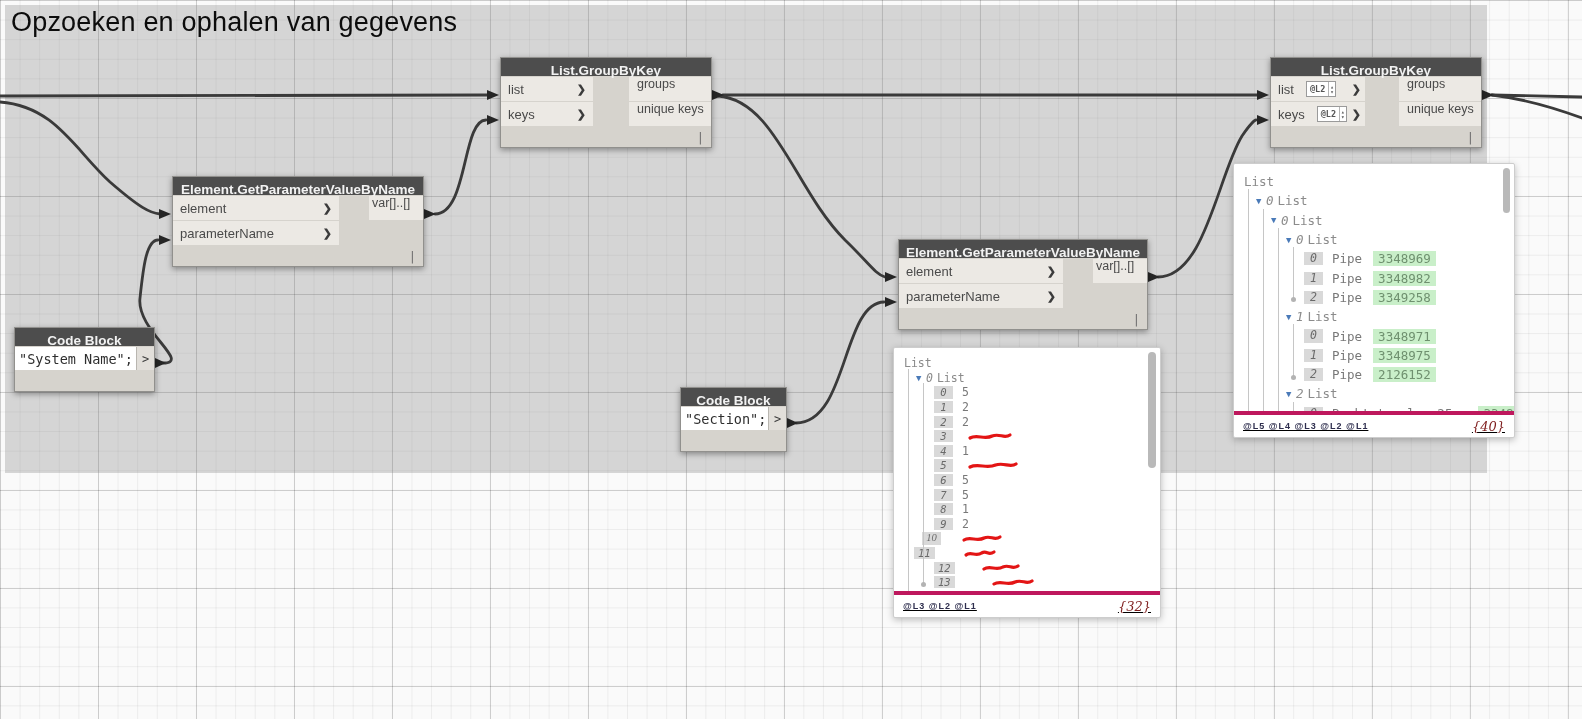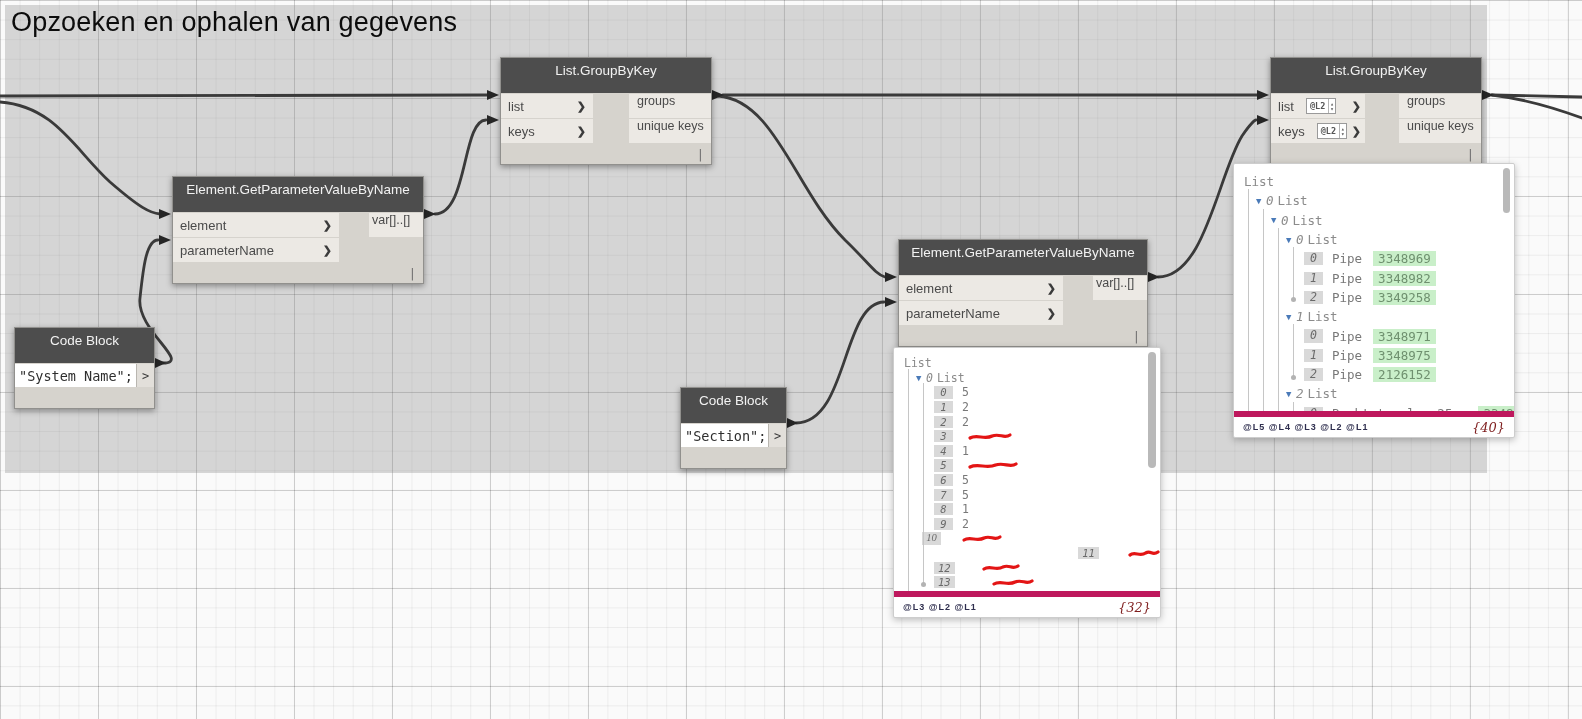--- a/index.html
+++ b/index.html
@@ -31,22 +31,22 @@
   .wire { fill:none; stroke:#3a3a3a; stroke-width:2.8px; stroke-linecap:round; }
   .port-arrow { fill:#262626; }
   
   .node {
     position:absolute; z-index:3;
     box-shadow: 0 2px 6px rgba(0,0,0,0.38);
     border:1px solid rgba(90,90,90,0.55);
     background:#d6d3cd;
   }
   .node-header {
-    height:35px; line-height:25px; background:#4d4d4d; color:#f2f2f2;
-    font-weight:normal; font-size:13.5px; text-align:center; white-space:nowrap;
+    height:18px; line-height:25px; background:#4d4d4d; color:#f2f2f2;
+    font-weight:bold; font-size:13.5px; text-align:center; white-space:nowrap;
   }
   .prow { display:flex; height:24px; margin-top:1px; }
   .pin-box {
     background:#ece9e4; display:flex; align-items:center;
     padding:0 7px; font-size:13px; color:#4a4a4a; white-space:nowrap;
   }
   .pout-box {
     background:#ece9e4; display:flex; align-items:flex-start; margin-left:auto;
     padding:0 12px 0 8px; font-size:12.5px; color:#4a4a4a; white-space:nowrap;
   }
@@ -89,22 +89,22 @@
   .pv-idx-plain { font-style:italic; color:#8b8b8b; margin-right:4px; }
   .pv-badge {
     background:#d9d9d9; color:#6a6a6a; font-style:italic; text-align:center;
     min-width:19px; padding:0 4px; margin-right:9px; font-size:0.92em; line-height:1.15;
   }
   .pv-val { color:#787878; }
   .pv-green { background:#c9efc9; color:#6f906f; padding:0 5px; margin-left:11px; }
   .pv-guide { position:absolute; width:1px; background:#c6c6c6; z-index:0; }
   .pv-dot { position:absolute; width:5px; height:5px; border-radius:50%; background:#b3b3b3; z-index:0; }
   .pv-footer {
-    height:26px; border-top:6px solid #be185d; display:flex; align-items:center;
-    justify-content:space-between; padding:0 9px; flex:none;
+    height:26px; border-top:4px solid #be185d; display:flex; align-items:center;
+    justify-content:space-between; padding:0 9px; flex:none;text-decoration:underline;
   }
   .pv-levels { font-size:9px; font-weight:bold; color:#2e2e4e; letter-spacing:1px; }
   .pv-count { font-family:"DejaVu Serif", serif; font-style:italic; font-size:13px; color:#7e1d1d; }
   .pv-scroll {
     position:absolute; width:8px; border-radius:4px; background:#b9b9b9; z-index:6;
   }
   .scribble { margin-left:2px; }
 </style>
 </head>
 <body>
@@ -330,21 +330,21 @@
             <span class="pv-badge">9</span>
             <span class="pv-val">2</span>
           </div>
           <div class="pv-row" style="height: 14.6px; padding-left: 28px; font-family: Liberation Serif, serif;">
             <span class="pv-badge">10</span>
             <span style="width:10px"></span>
             <svg class="scribble" width="40" height="11" style="overflow:visible">
     <path d="M2,7 C8,3 15.2,9 22,5 C28.799999999999997,2 32,8 38,4" fill="none" stroke="#e31515" stroke-width="3.2" stroke-linecap="round"></path>
             </svg>
           </div>
-          <div class="pv-row" style="height: 14.6px; padding-left: 40px; justify-content: flex-end;">
+          <div class="pv-row" style="height: 14.6px; padding-left: 20px;">
             <span class="pv-badge">11</span>
             <span style="width:18px"></span>
             <svg class="scribble" width="32" height="11" style="overflow:visible">
     <path d="M2,7 C6.4,3 12.16,9 17.6,5 C23.04,2 24,8 30,4" fill="none" stroke="#e31515" stroke-width="3.2" stroke-linecap="round"></path>
             </svg>
           </div>
           <div class="pv-row" style="height: 14.6px; padding-left: 40px;">
             <span class="pv-badge">12</span>
             <span style="width:16px"></span>
             <svg class="scribble" width="38" height="11" style="overflow:visible">

